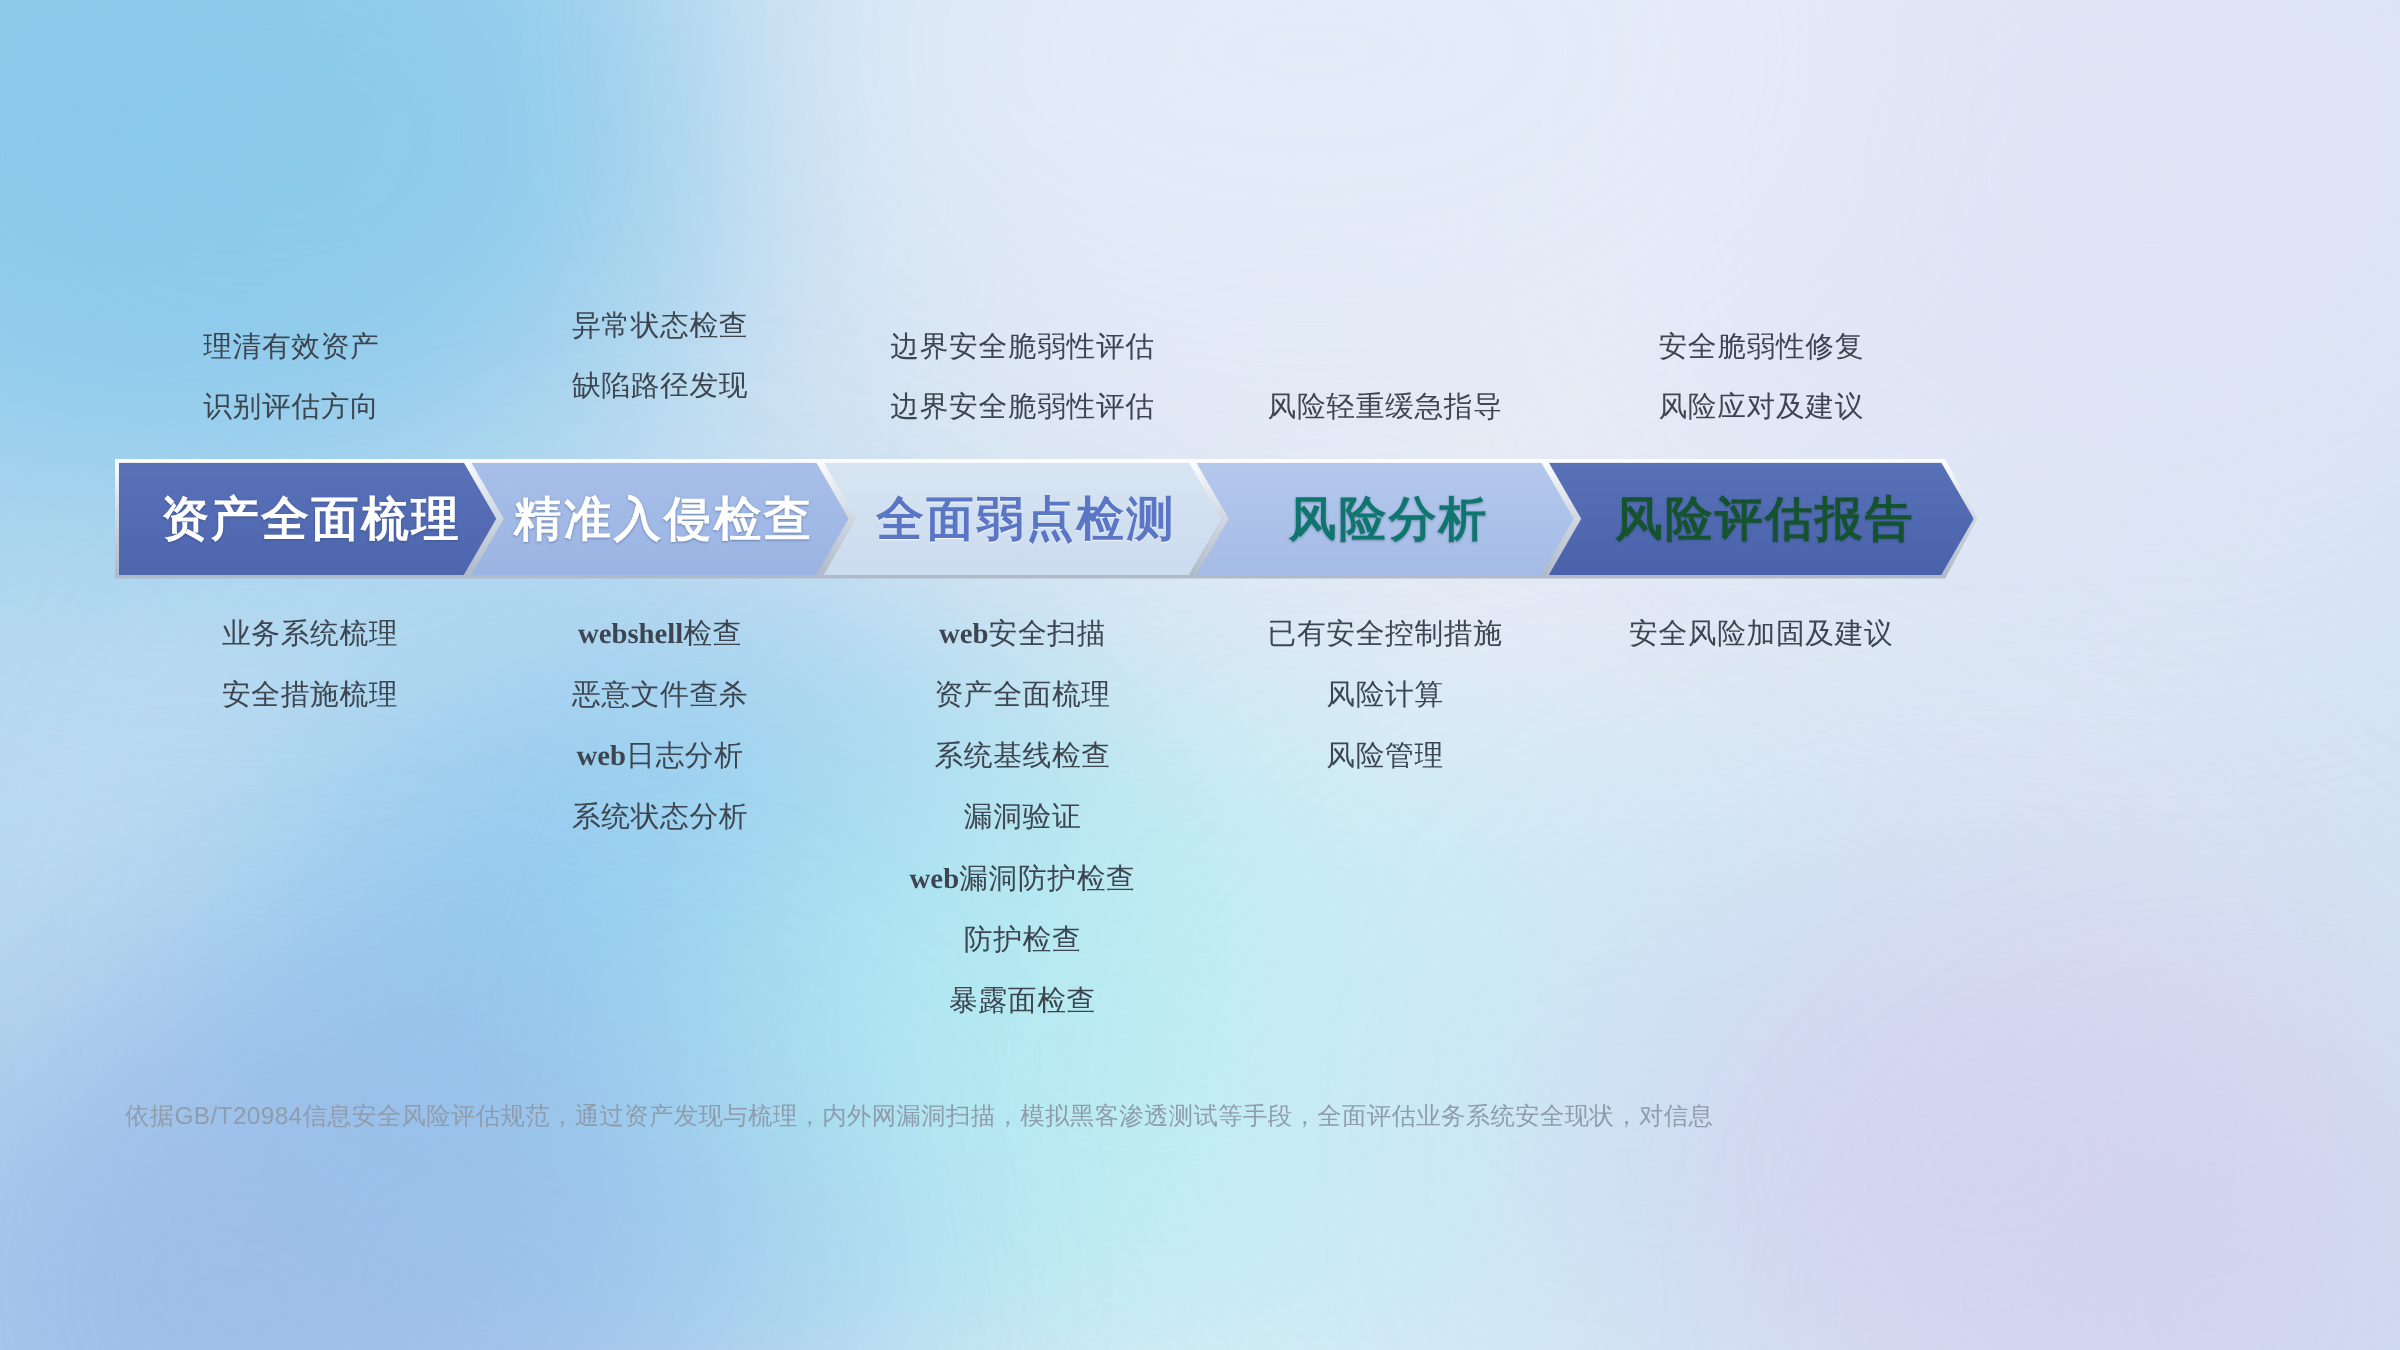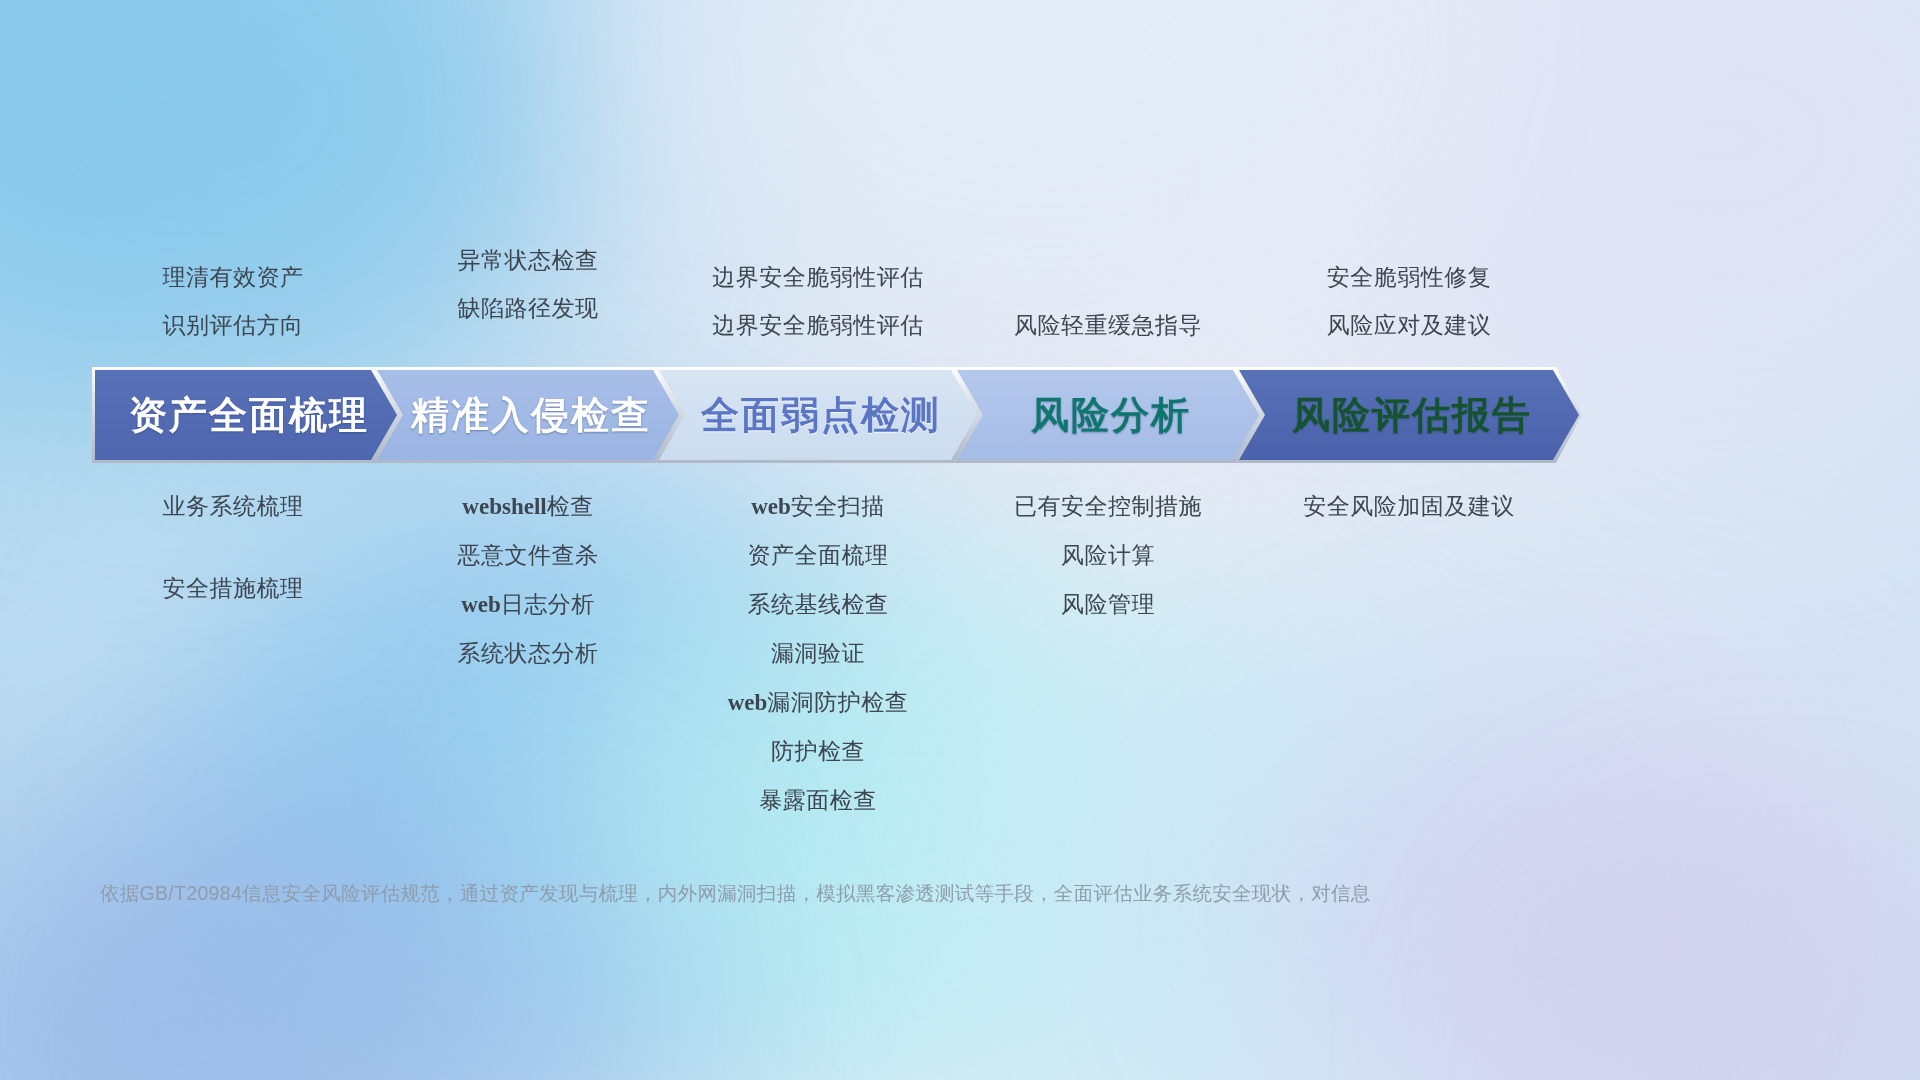--- a/index.html
+++ b/index.html
@@ -205,21 +205,21 @@
           <div class="label" style="color: #0f766e; text-shadow: rgba(40, 60, 110, 0.45) 0px 1px 2px;">风险分析</div>
         </div>
         <div class="chev" style="width: 346px;">
           <div class="shape" style="clip-path: polygon(0px 0px, 320px 0px, 346px 48px, 320px 96px, 0px 96px, 26px 48px); background: linear-gradient(rgb(255, 255, 255) 0%, rgb(211, 218, 228) 45%, rgb(174, 184, 198) 100%);"></div>
           <div class="shape" style="inset: 3px; clip-path: polygon(0px 0px, 314px 0px, 340px 45px, 314px 90px, 0px 90px, 26px 45px); background: linear-gradient(rgb(88, 113, 183) 0%, rgb(74, 98, 171) 100%);"></div>
           <div class="label" style="color: #14532d; text-shadow: rgba(40, 60, 110, 0.45) 0px 1px 2px;">风险评估报告</div>
         </div>
       </div>
 
     <div class="bottom-row" id="bottom-row" style="position: absolute; display: block;">
-        <div class="col" style="position: absolute; left: 13px; width: 440px; top: 0px; gap: 33px;">
+        <div class="col" style="position: absolute; left: 28px; width: 440px; top: 0px;">
           <div class="desc-line"><span>业务系统梳理</span></div>
           <div class="desc-line"><span>安全措施梳理</span></div>
         </div>
         <div class="col" style="position: absolute; left: 308px; width: 440px; top: 0px;">
           <div class="desc-line"><span class="lat">webshell</span><span>检查</span></div>
           <div class="desc-line"><span>恶意文件查杀</span></div>
           <div class="desc-line"><span class="lat">web</span><span>日志分析</span></div>
           <div class="desc-line"><span>系统状态分析</span></div>
         </div>
         <div class="col" style="position: absolute; left: 598px; width: 440px; top: 0px;">

